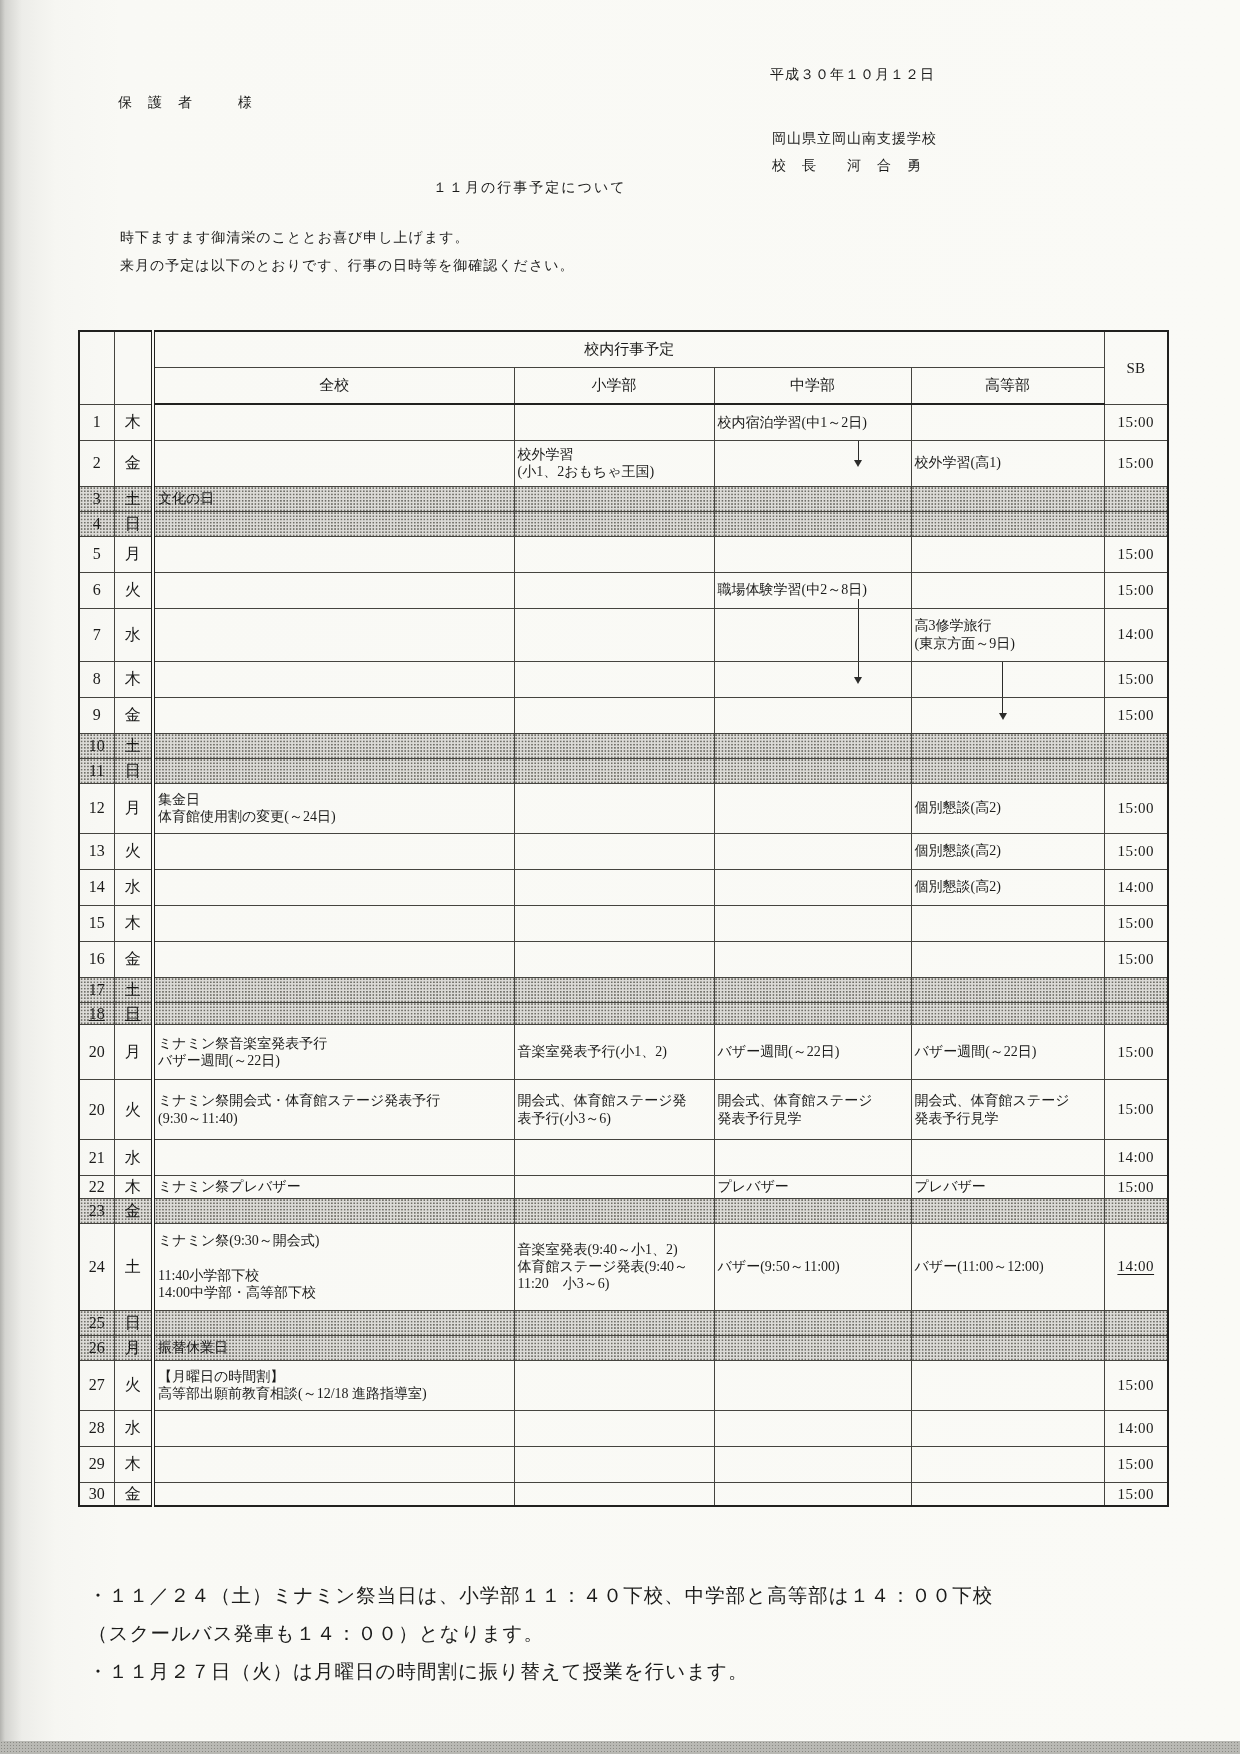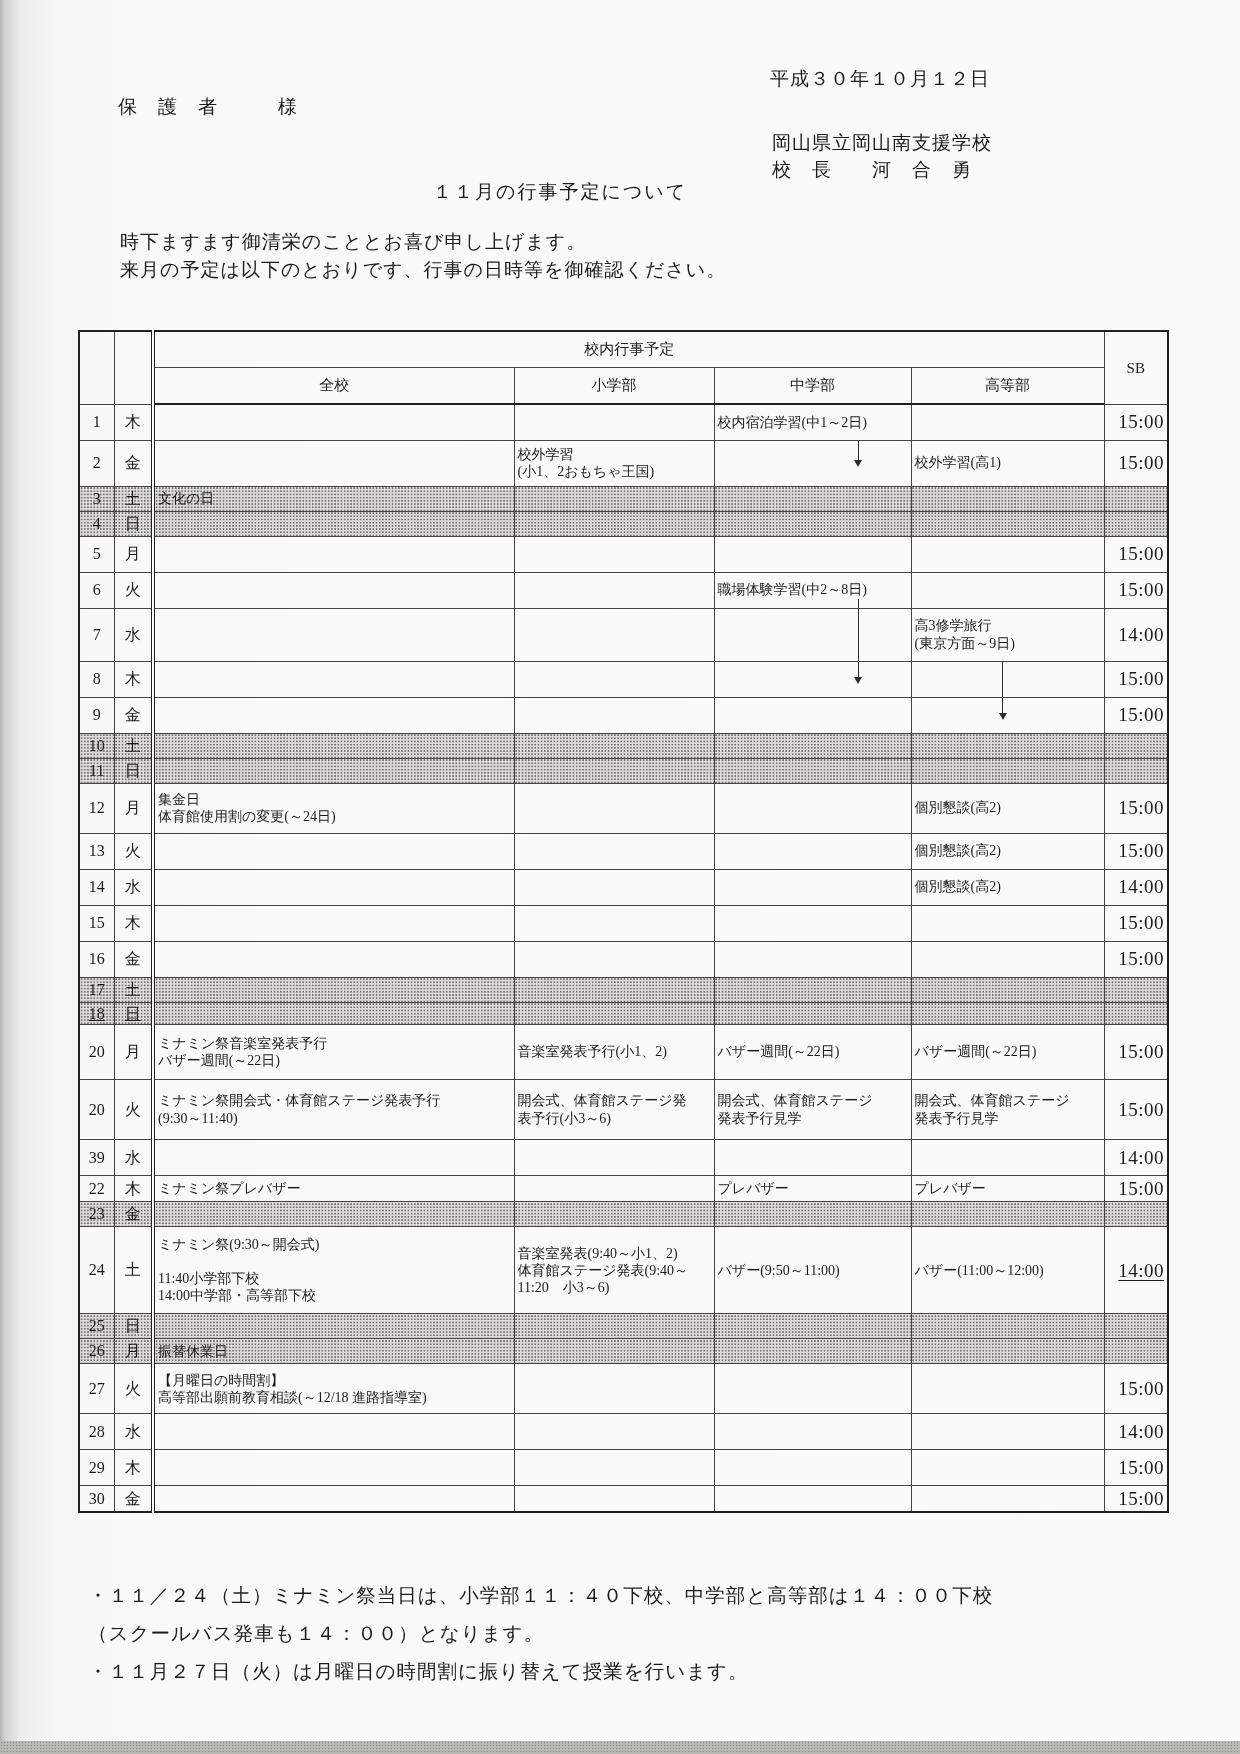--- a/index.html
+++ b/index.html
@@ -15,21 +15,21 @@
       linear-gradient(90deg,#b3b3af 0px,#d4d4d0 5px,#edede9 22px,#f6f6f2 55px,#f9f9f5 120px,#fafaf6 100%);
   }
   .scan-bottom{
     position:absolute;left:0;bottom:0;width:1240px;height:13px;
     background-color:#b9b9b4;
     background-image:radial-gradient(circle,#8a8a84 0.7px,rgba(0,0,0,0) 0.9px);
     background-size:3px 3px;
   }
   
   .abs{position:absolute;white-space:nowrap;}
-  .t19{font-size:19px;letter-spacing:1px;}
+  .t19{font-size:14px;letter-spacing:1px;}
   .date{left:770px;top:66px;}
   .recipient{left:118px;top:94px;}
   .school{left:772px;top:130px;}
   .principal{left:772px;top:157px;}
   .doc-title{left:433px;top:179px;letter-spacing:2px;}
   .greet1{left:120px;top:229px;}
   .greet2{left:120px;top:257px;}
   
   table.sched{
     position:absolute;left:78px;top:330px;width:1089px;
@@ -41,21 +41,21 @@
     border:1px solid #45443f;
     padding:1px 3px;
     font-weight:normal;
     overflow:hidden;
   }
   .sched thead th{font-size:15px;text-align:center;height:33px;}
   .sched thead tr:last-child th{border-bottom:2px solid #21211f;}
   .b-dbl{border-left:4px double #21211f !important;}
   .c-day,.c-dow{text-align:center;font-size:16px;padding:0;}
   .c-ev{text-align:left;vertical-align:middle;position:relative;}
-  .c-sb{text-align:right;font-size:19px;letter-spacing:0.5px;}
+  .c-sb{text-align:center;font-size:15px;letter-spacing:0.5px;}
   .u{text-decoration:underline;text-underline-offset:3px;}
   tr.shaded td{
     background-color:#dcdbd7;
     background-image:radial-gradient(circle,#706f68 0.7px,rgba(0,0,0,0) 0.9px);
     background-size:3.2px 3.2px;
   }
   
   .mk{position:absolute;width:0;border-left:1.4px solid #2c2c2a;}
   .mk.line{top:-1px;bottom:-1px;}
   .mk.stub{bottom:-1px;height:10px;}
@@ -290,21 +290,21 @@
         <tr style="height: 60px;">
           <td class="c-day">20</td>
           <td class="c-dow">火</td>
           <td class="c-ev b-dbl">ミナミン祭開会式・体育館ステージ発表予行<br>(9:30～11:40)</td>
           <td class="c-ev">開会式、体育館ステージ発<br>表予行(小3～6)</td>
           <td class="c-ev">開会式、体育館ステージ<br>発表予行見学</td>
           <td class="c-ev">開会式、体育館ステージ<br>発表予行見学</td>
           <td class="c-sb">15:00</td>
         </tr>
         <tr style="height: 36px;">
-          <td class="c-day">39</td>
+          <td class="c-day">21</td>
           <td class="c-dow">水</td>
           <td class="c-ev b-dbl"></td>
           <td class="c-ev"></td>
           <td class="c-ev"></td>
           <td class="c-ev"></td>
           <td class="c-sb">14:00</td>
         </tr>
         <tr style="height: 20px;">
           <td class="c-day">22</td>
           <td class="c-dow">木</td>

